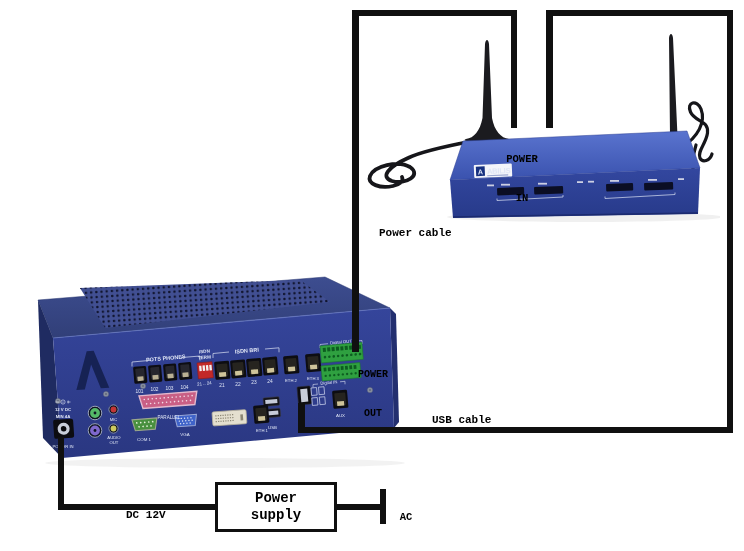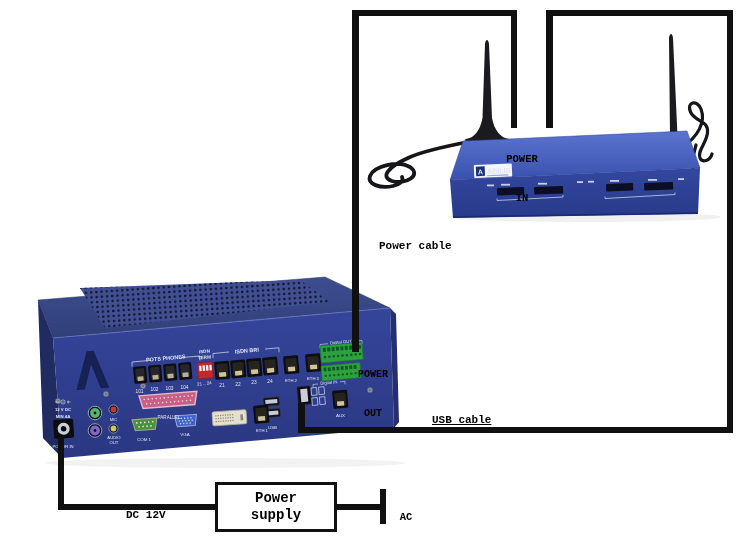--- a/index.html
+++ b/index.html
@@ -400,22 +400,22 @@
   <div class="plug"></div>
 
   <div class="dlabel center" style="left:502px;top:127px;width:40px;font-size:10.5px;">
     <div>POWER</div>
     <div>IN</div>
   </div>
   <div class="dlabel center" style="left:354px;top:342px;width:38px;font-size:10px;">
     <div>POWER</div>
     <div>OUT</div>
   </div>
-  <div class="dlabel" style="left:364px;top:240px;padding-left:15px;">Power cable</div>
-  <div class="dlabel" style="left:432px;top:414px;text-decoration:underline;">USB cable</div>
+  <div class="dlabel" style="left:364px;top:227px;padding-left:15px;">Power cable</div>
+  <div class="dlabel" style="left:432px;top:414px;">USB cable</div>
   <div class="dlabel" style="left:126px;top:509px;">DC 12V</div>
   <div class="dlabel center" style="left:389px;top:485px;width:34px;font-size:10.5px;">
     <div>AC</div>
     <div>220V</div>
   </div>
   <div class="psu-box">
     <div>Power</div>
     <div>supply</div>
   </div>
 

